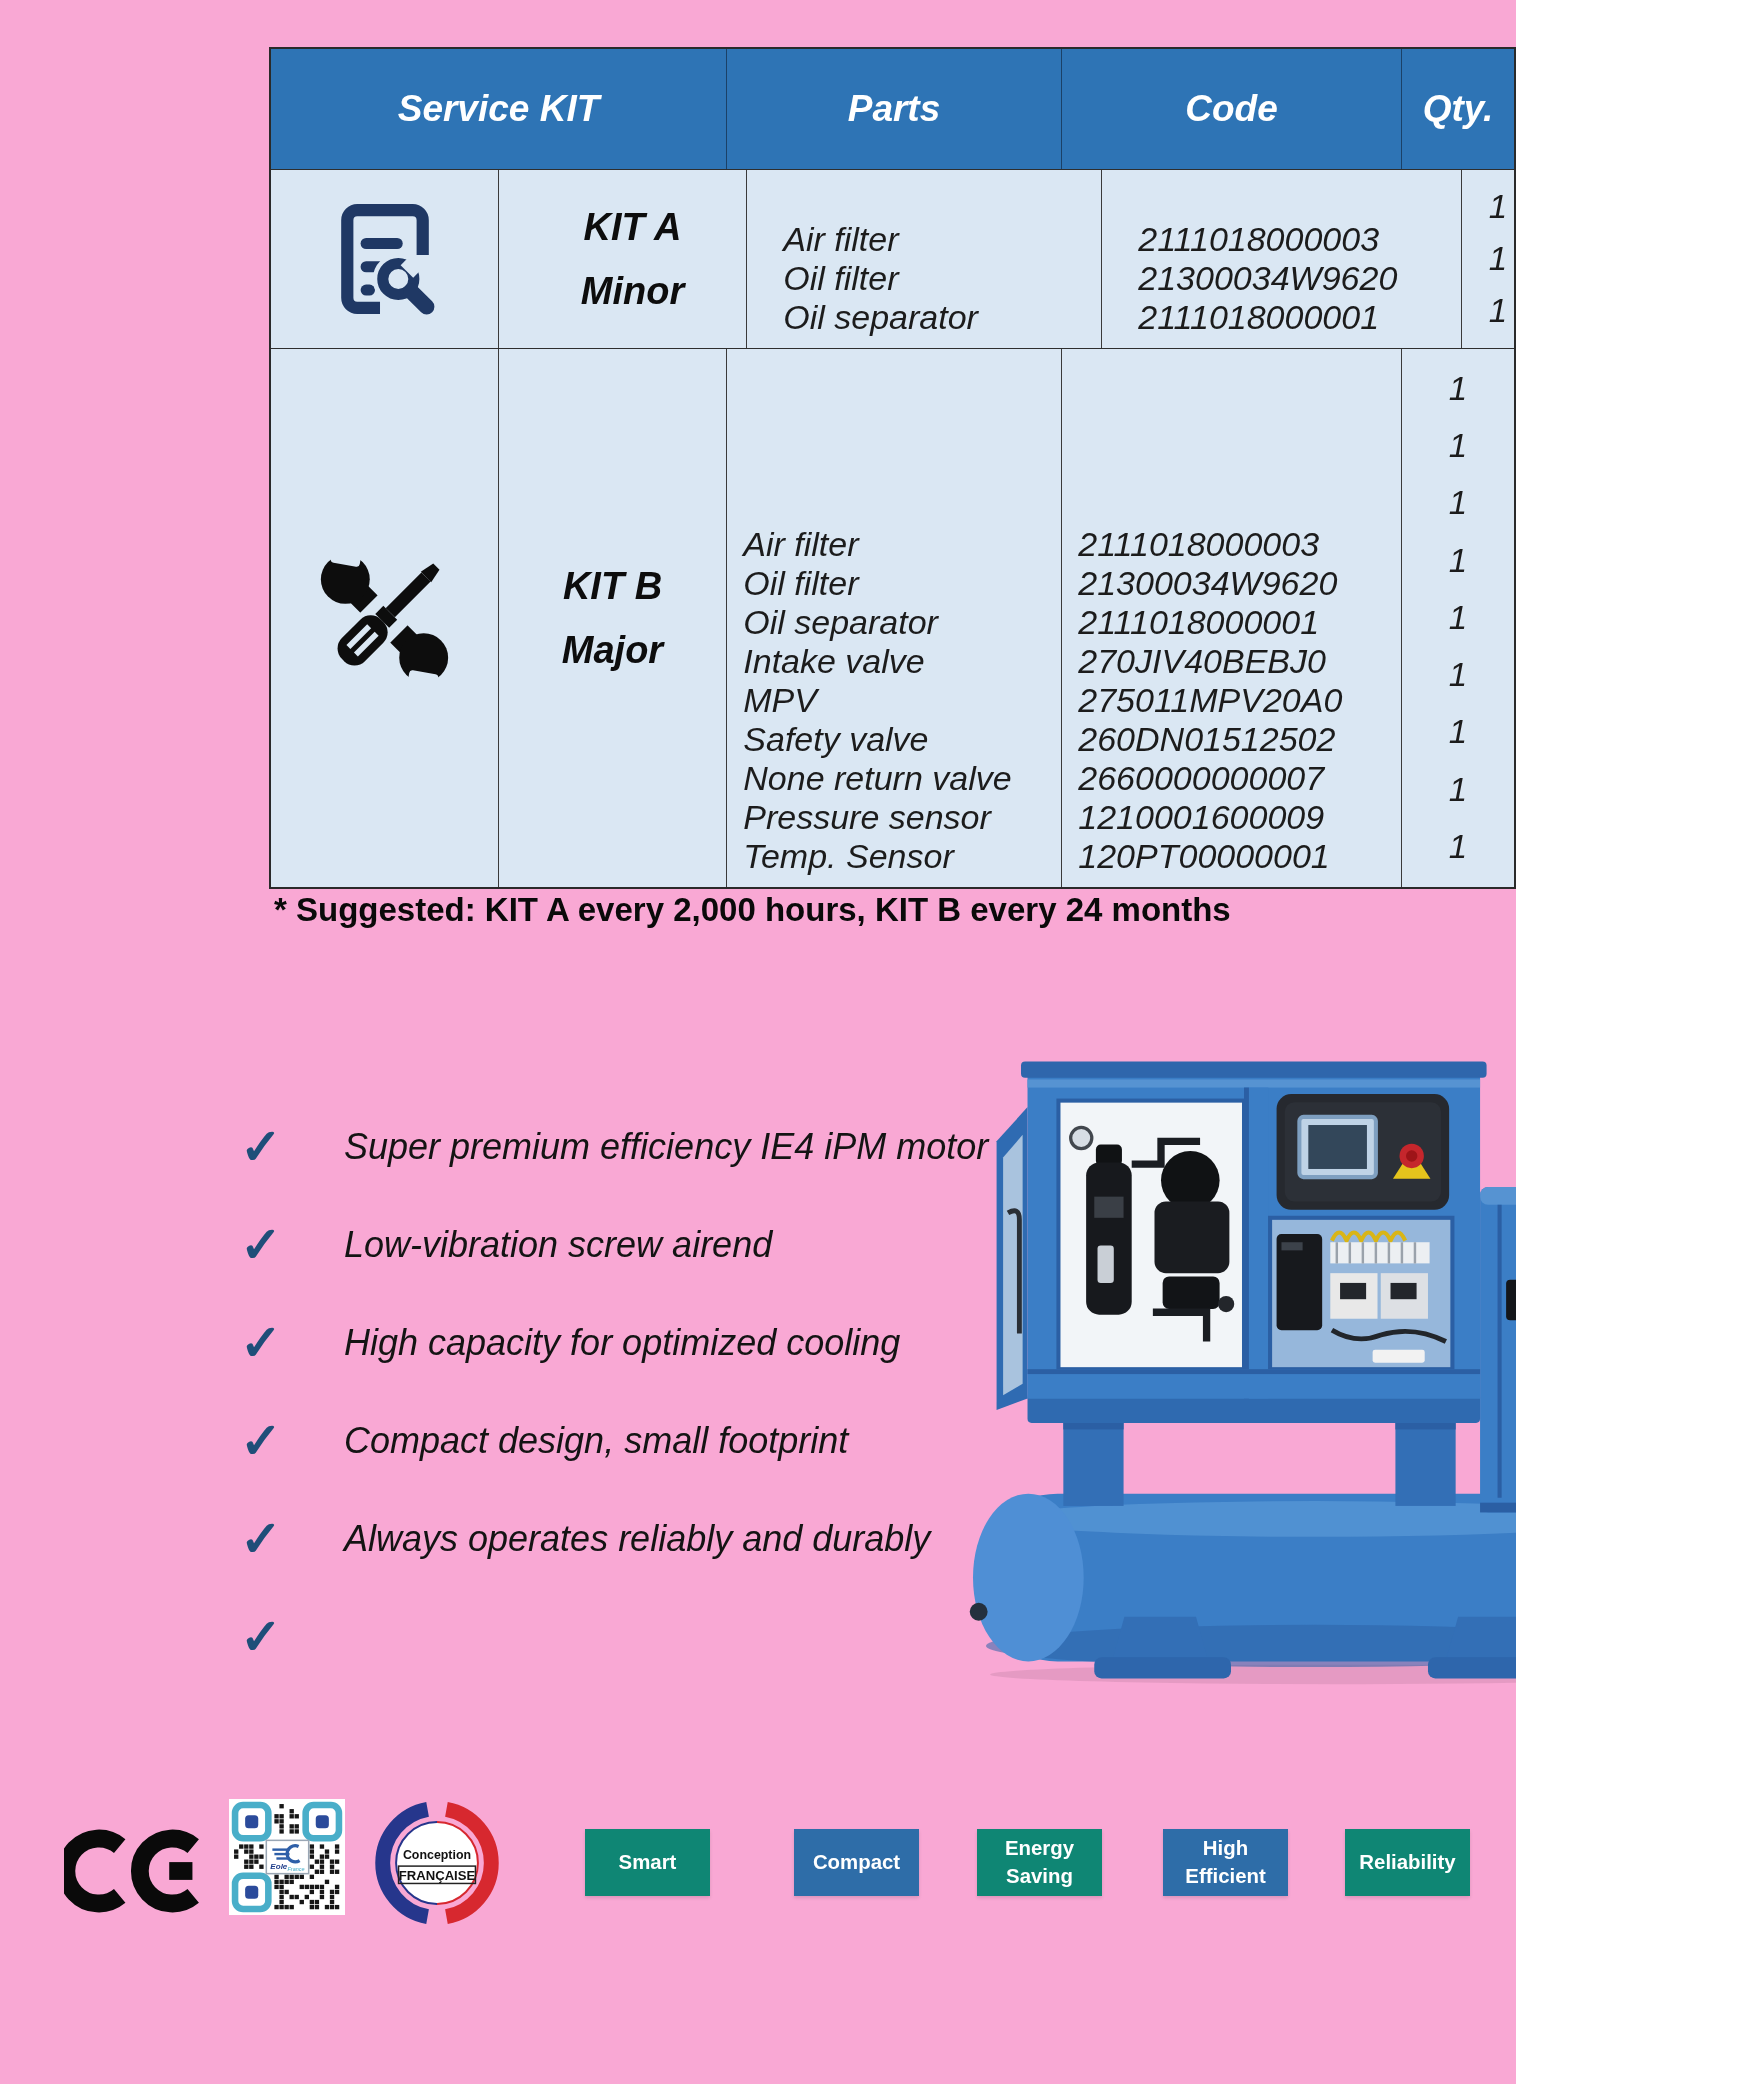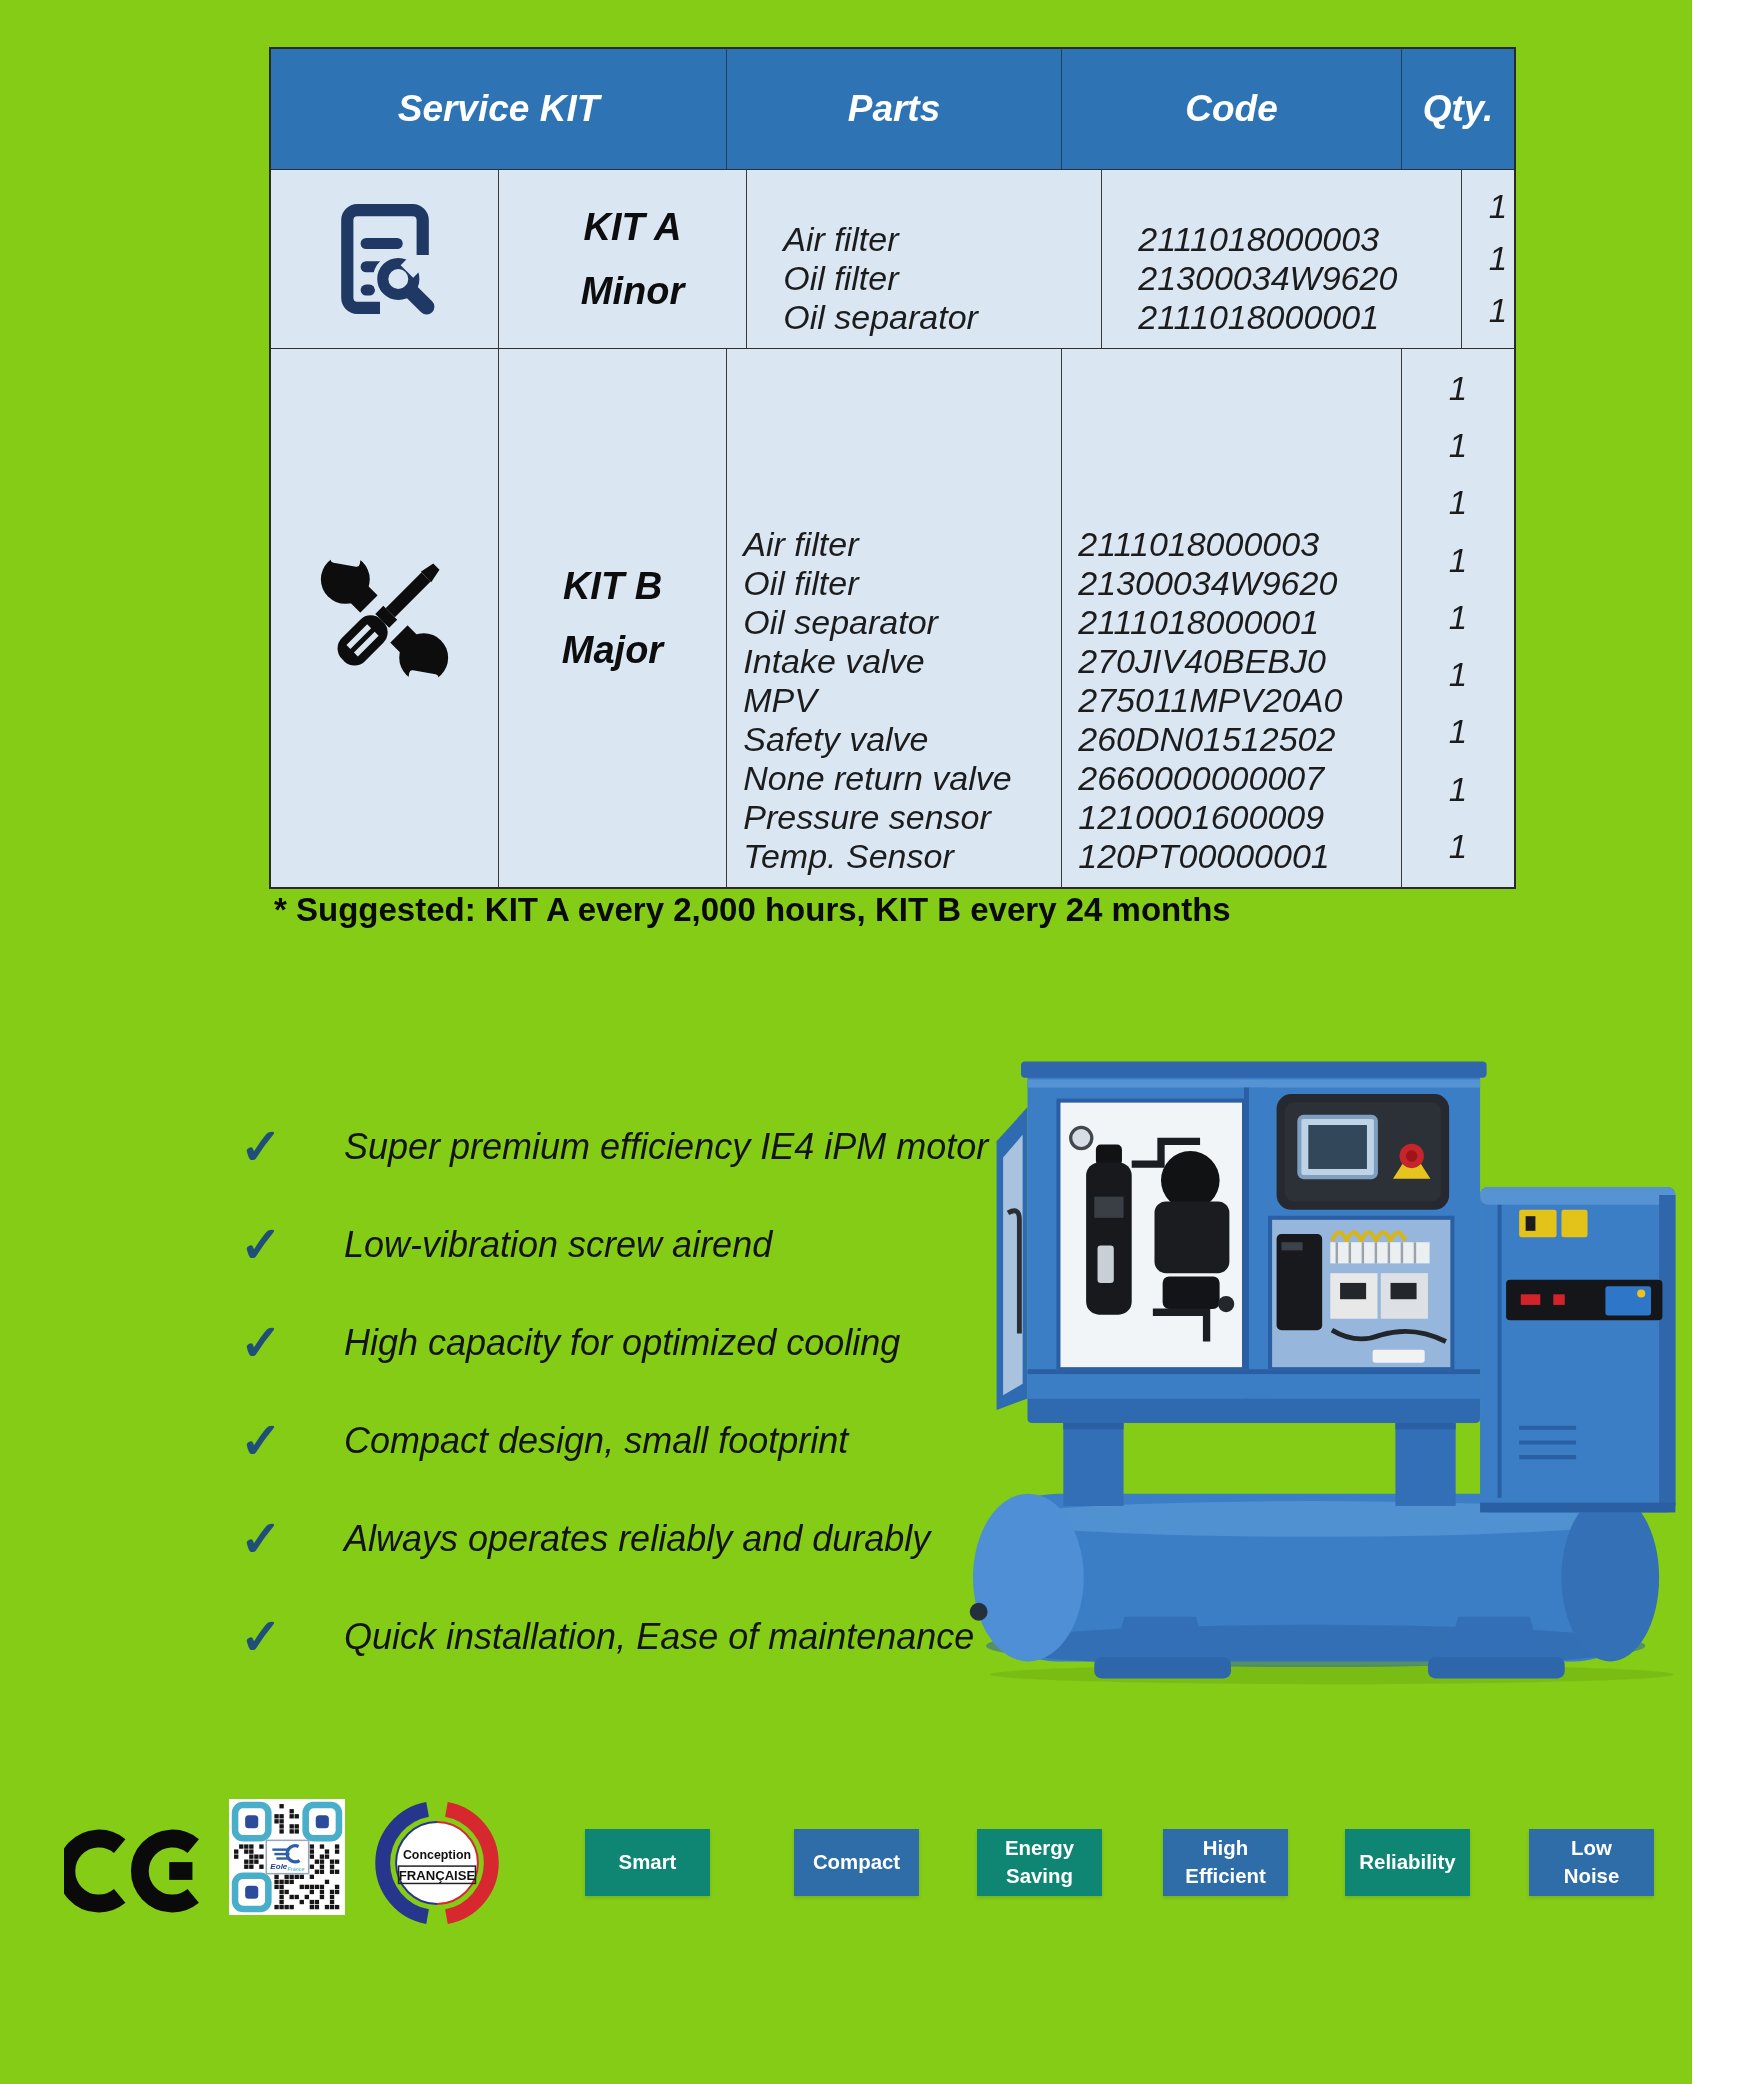--- a/index.html
+++ b/index.html
@@ -1,16 +1,16 @@
 <!DOCTYPE html>
 <html style="font-size:13px"><head>
 <meta charset="utf-8">
 <style>
   html,body{margin:0;padding:0;background:#ffffff;}
-  #page{position:relative;width:1692px;height:2084px;background:#84cc16;overflow:hidden;
+  #page{position:relative;width:1516px;height:2084px;background:#f9a8d4;overflow:hidden;
         font-family:"Liberation Sans",sans-serif;}
 
   
   .svc-table{position:absolute;left:269px;top:47px;width:1243px;border:2.4px solid #2a2a2a;}
   .thead{display:grid;grid-template-columns:456px 335px 340px 1fr;height:120px;background:#2E74B5;}
   .hcell{display:flex;align-items:center;justify-content:center;color:#ffffff;
          font-style:italic;font-weight:700;font-size:37px;border-right:1.6px solid rgba(12,24,38,.55);}
   .hcell:last-child{border-right:none;}
   .trow{display:grid;grid-template-columns:228px 228px 335px 340px 1fr;background:#DAE7F3;border-top:1.6px solid #2e2e2e;}
   .row-kitA{height:178px;gap:20px;}
@@ -171,21 +171,20 @@
     <div class="feature">
       <span class="check">✓</span>
       <span class="feature-text">Compact design, small footprint</span>
     </div>
     <div class="feature">
       <span class="check">✓</span>
       <span class="feature-text">Always operates reliably and durably</span>
     </div>
     <div class="feature">
       <span class="check">✓</span>
-      <span class="feature-text">Quick installation, Ease of maintenance</span>
     </div>
   </div>
 
   <svg class="abs" style="left:949px;top:1042px" width="774" height="643" viewBox="0 0 950 790">
 
     <ellipse cx="470" cy="777" rx="420" ry="12" fill="rgba(0,0,0,0.08)"></ellipse>
 
     <rect x="30" y="555" width="840" height="206" rx="103" fill="#3B7EC6"></rect>
     <ellipse cx="450" cy="742" rx="405" ry="26" fill="#2E63A8" opacity="0.55"></ellipse>
     <ellipse cx="450" cy="586" rx="390" ry="22" fill="#66A3DE" opacity="0.5"></ellipse>

